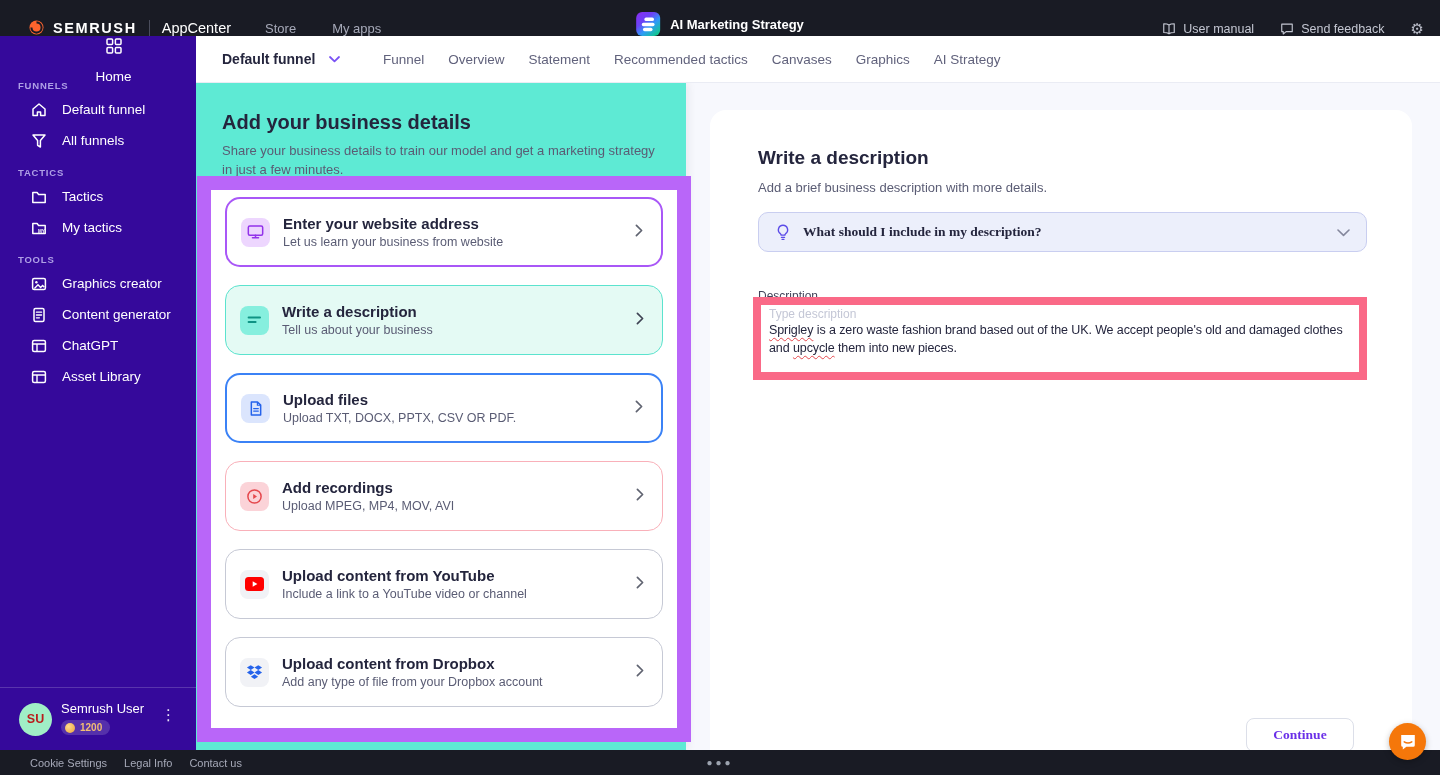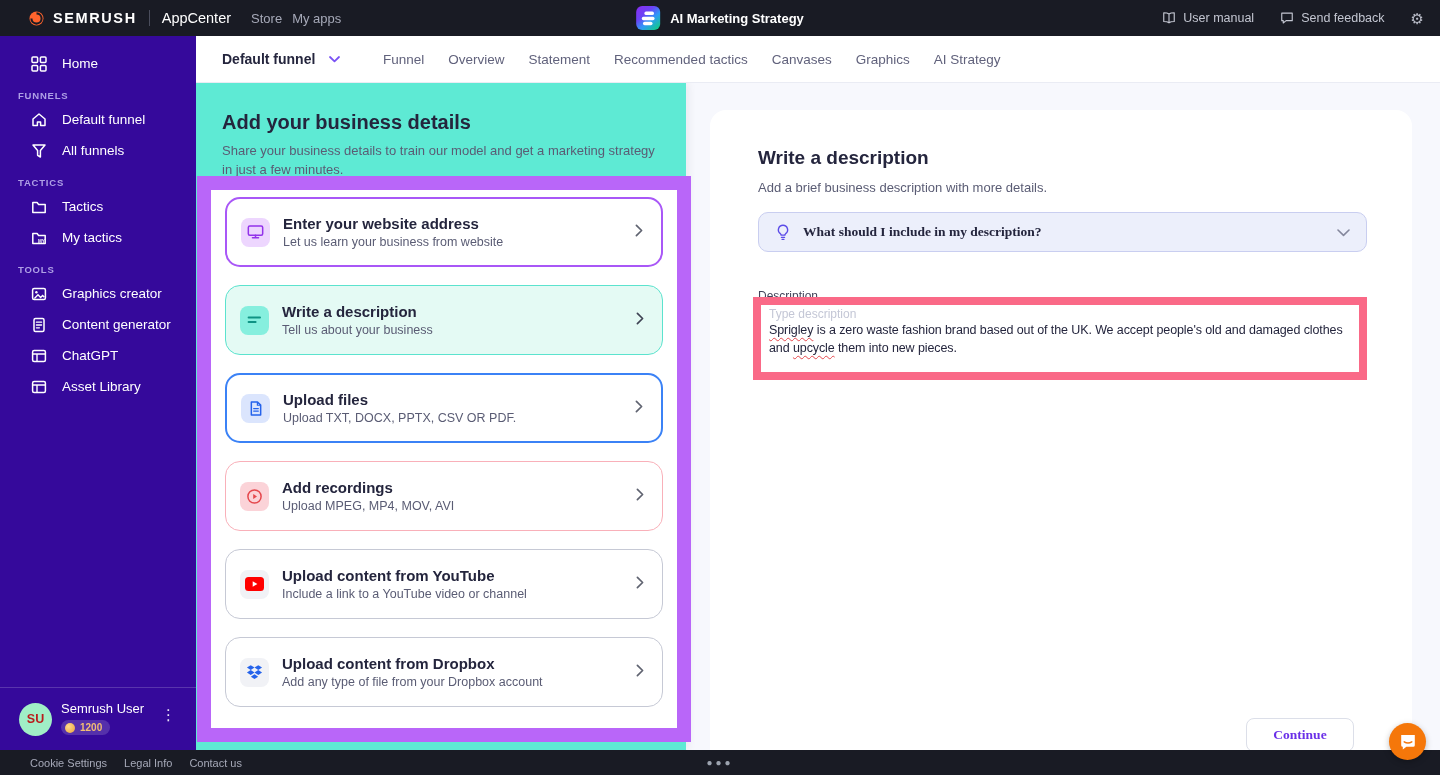--- a/index.html
+++ b/index.html
@@ -2,26 +2,26 @@
 <html><head>
 <meta charset="utf-8">
 <style>
   * { margin:0; padding:0; box-sizing:border-box; }
   html,body { width:1440px; height:775px; overflow:hidden; background:#F7F8FD;
     font-family:"Liberation Sans","DejaVu Sans",sans-serif; }
   #app { position:relative; width:1440px; height:775px; }
 
   
   .topbar { position:absolute; top:0; left:0; right:0; height:36px; background:#191B24;
-    display:flex; align-items:center; z-index:20; }
+    display:flex; align-items:flex-end; z-index:20; }
   .logo-group { display:flex; align-items:center; margin-left:28px; gap:8px; }
   .brand { color:#fff; font-weight:700; font-size:14.5px; letter-spacing:1.6px; }
   .brand-div { width:1px; height:16px; background:#4A4D5C; margin:0 4px; }
   .product { color:#fff; font-size:14.5px; font-weight:400; }
-  .topnav { display:flex; gap:10px; margin-left:20px; }
+  .topnav { display:flex; gap:36px; margin-left:34px; }
   .topnav span { color:#A6A9B8; font-size:13px; cursor:pointer; }
   .app-center { position:absolute; left:50%; transform:translateX(-50%);
     display:flex; align-items:center; gap:10px; }
   .app-icon { width:24px; height:24px; border-radius:6px;
     background:linear-gradient(140deg,#8B2BF2 0%,#6A43F5 35%,#2E9BF7 60%,#13C692 90%);
     display:flex; align-items:center; justify-content:center; }
   .app-title { color:#fff; font-size:13px; font-weight:700; }
   .top-actions { margin-left:auto; display:flex; align-items:center; gap:26px; margin-right:16px; }
   .top-action { display:flex; align-items:center; gap:7px; color:#C3C6D1; font-size:12.5px; cursor:pointer; }
   .gear { color:#B8BBC7; font-size:15px; line-height:1; cursor:pointer; }
@@ -34,21 +34,21 @@
   .grip { position:absolute; left:50%; transform:translateX(-50%); color:#9CA3AF;
     letter-spacing:3px; font-size:10px; cursor:pointer; }
 
   
   .sidebar { position:absolute; top:36px; left:0; width:196px; bottom:25px; background:#35099B; z-index:10; }
   .side-item { display:flex; align-items:center; height:31px; padding-left:31px; gap:15px;
     color:#fff; font-size:13.5px; cursor:pointer; }
   .side-item svg { flex:0 0 16px; }
   .side-section { padding-left:18px; font-size:9.5px; font-weight:700; letter-spacing:.8px;
     color:#AFA0E6; margin:11px 0 3px; }
-  .side-home { margin-top:12px; }
+  .side-home { margin-top:2px;flex-direction:column; }
   .side-user { position:absolute; left:0; right:0; bottom:0; height:63px;
     border-top:1px solid rgba(255,255,255,.18); display:flex; align-items:center; padding-left:19px; }
   .avatar { width:33px; height:33px; border-radius:50%; background:#A0EEC6; color:#b91c1c;
     font-weight:700; font-size:12.5px; display:flex; align-items:center; justify-content:center; }
   .user-meta { margin-left:9px; }
   .user-name { color:#fff; font-size:13px; }
   .credits { margin-top:4px; display:inline-flex; align-items:center; gap:5px;
     background:rgba(255,255,255,.16); border-radius:8px; padding:2px 8px 2px 4px;justify-content:center; }
   .coin { width:10px; height:10px; border-radius:50%;
     background:radial-gradient(circle at 35% 35%, #FFD98A, #E8A33D); }

